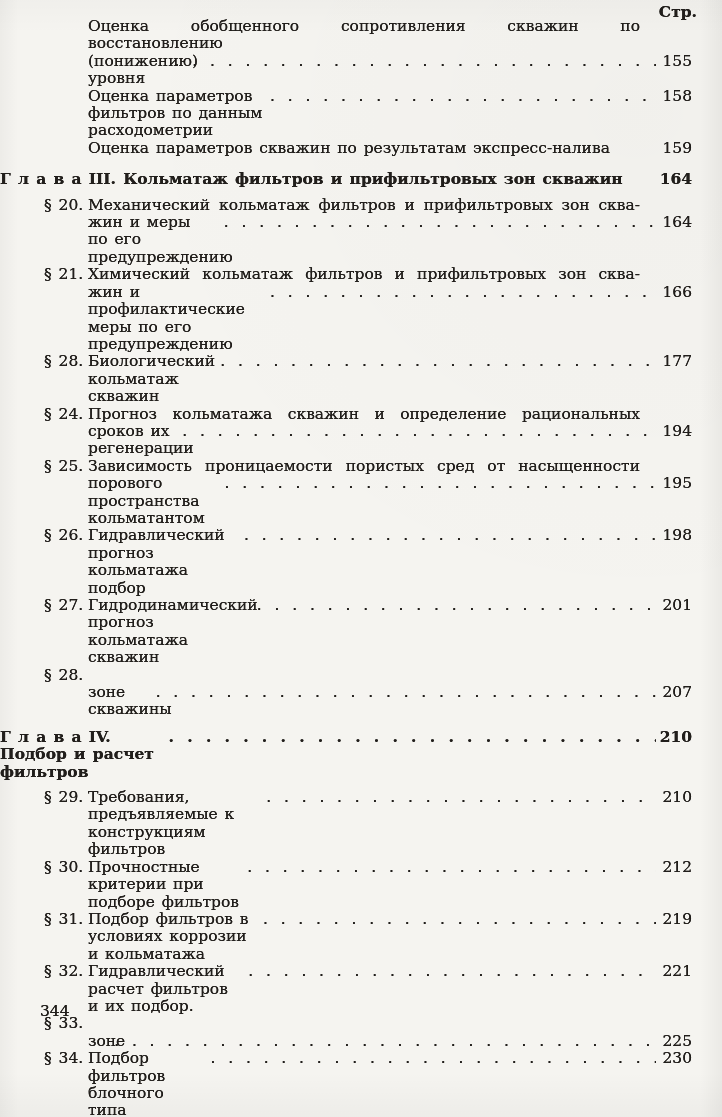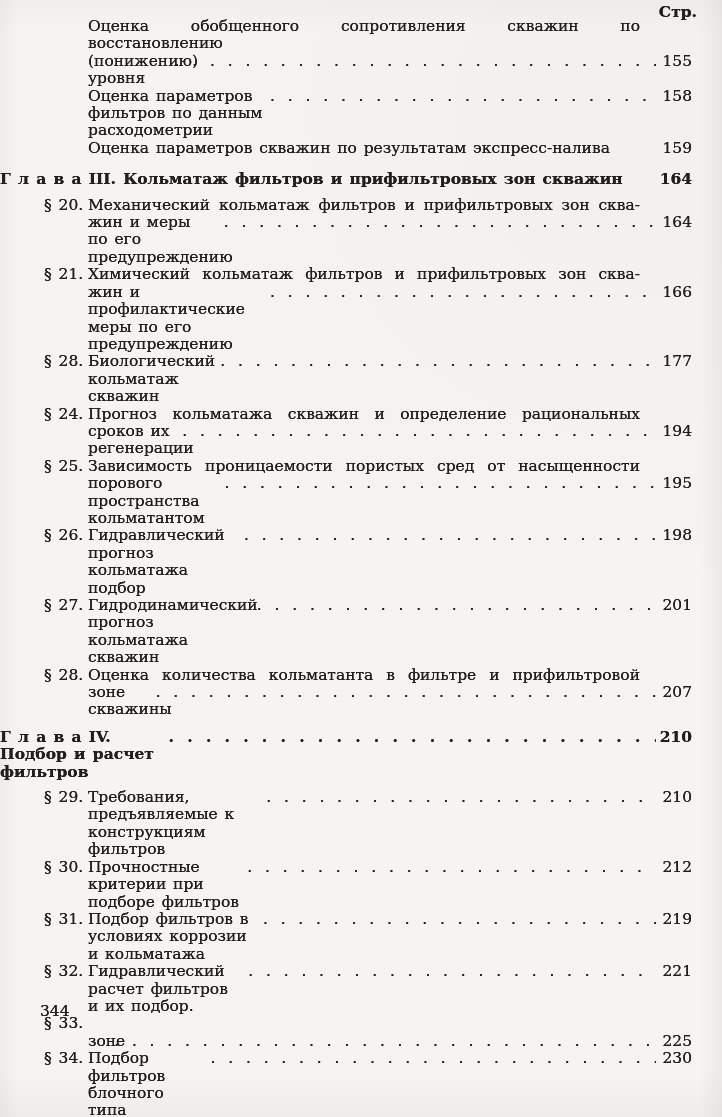--- a/index.html
+++ b/index.html
@@ -156,21 +156,20 @@
     <span class="pg">198</span>
   </div>
       <div class="line t-section">
     <span class="prefix">§ 27.</span>
     <span class="text">Гидродинамический прогноз кольматажа скважин</span>
     <span class="dots">. . . . . . . . . . . . . . . . . . . . . . . . . . . . . . . . . . . . . . . . . . . . . . . . . . . . . . . . . . . . </span>
     <span class="pg">201</span>
   </div>
       <div class="line t-section nopage fill">
     <span class="prefix">§ 28.</span>
-    <span class="text">Оценка количества кольматанта в фильтре и прифильтровой</span>
 
   </div>
       <div class="line t-cont">
 
     <span class="text">зоне скважины</span>
     <span class="dots">. . . . . . . . . . . . . . . . . . . . . . . . . . . . . . . . . . . . . . . . . . . . . . . . . . . . . . . . . . . . </span>
     <span class="pg">207</span>
   </div>
       <div class="line t-chapter gap-b">
 

